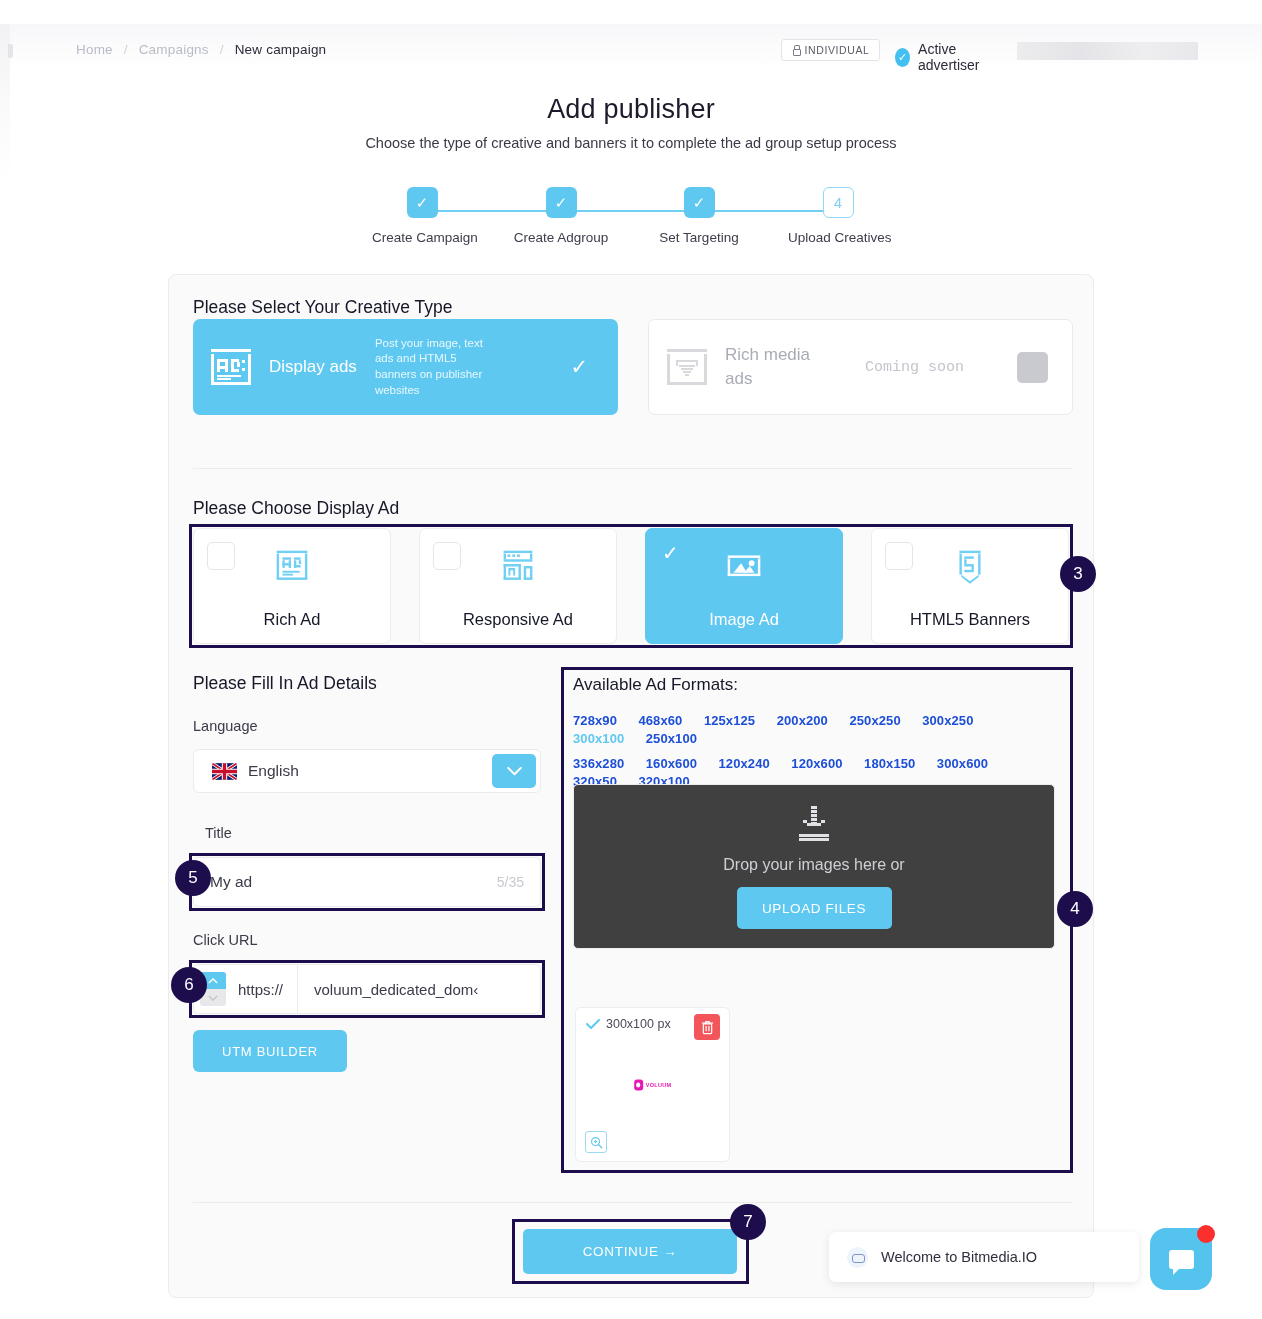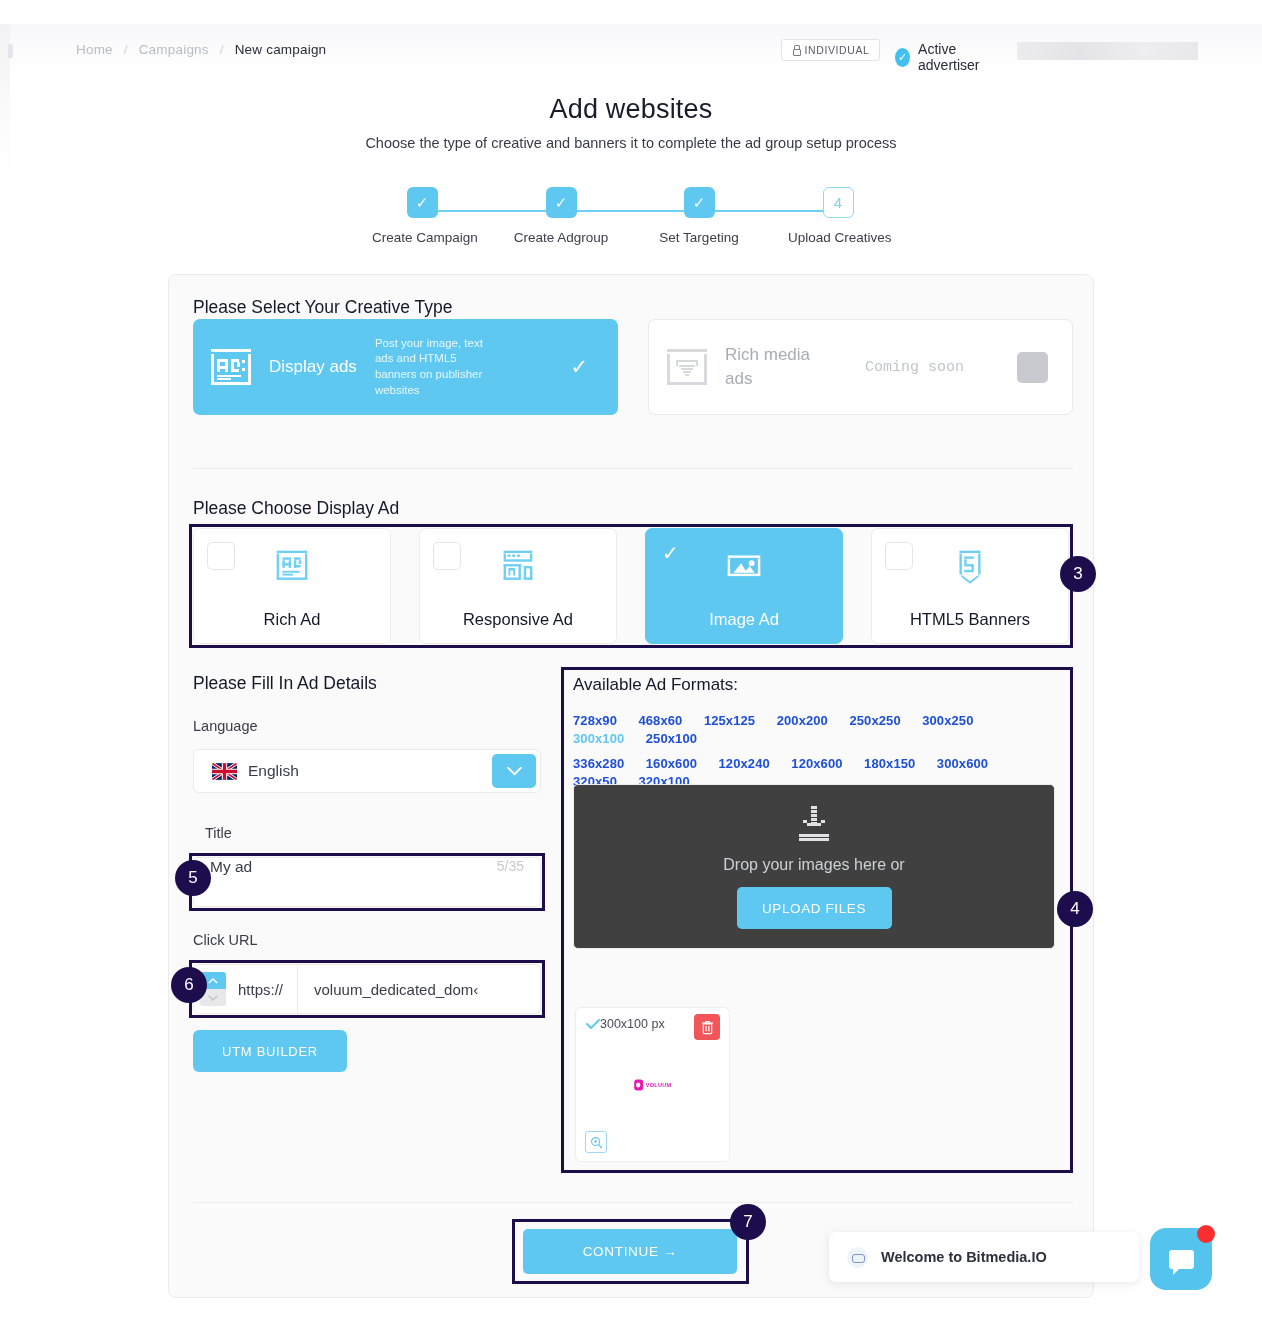--- a/index.html
+++ b/index.html
@@ -153,21 +153,21 @@
   .lang-arrow {
     position: absolute; right: 4px; top: 4px; width: 44px; height: 34px;
     background: #5ec8f0; border-radius: 5px;
     display: flex; align-items: center; justify-content: center; color: #fff; font-size: 15px;
   }
 
   .title-outline { position: absolute; left: 20px; top: 578px; width: 356px; height: 58px; border: 3px solid #1d0d4d; }
   .title-input {
     position: absolute; left: 24px; top: 582px; width: 348px; height: 50px;
     background: #fff; border: 1px solid #ebebed; border-radius: 6px;
-    display: flex; align-items: flex-start; padding: 0 16px;
+    display: flex; align-items: center; padding: 0 16px;
   }
   .title-val { font-size: 15.5px; color: #3b3b49; }
   .title-count { margin-left: auto; font-size: 14px; color: #c9cad0; }
 
   .url-outline { position: absolute; left: 20px; top: 685px; width: 356px; height: 58px; border: 3px solid #1d0d4d; }
   .url-input {
     position: absolute; left: 24px; top: 689px; width: 348px; height: 50px;
     background: #fff; border: 1px solid #ebebed; border-radius: 6px;
     display: flex; align-items: center;
   }
@@ -206,21 +206,21 @@
   .upload-btn {
     margin-top: 13px; width: 155px; height: 42px; background: #5ec8f0;
     border: none; border-radius: 5px; color: #fff; font-size: 13.5px; letter-spacing: .6px;
     cursor: pointer; font-family: "Liberation Sans", sans-serif;
   }
 
   .thumb {
     position: absolute; left: 10px; top: 336px; width: 155px; height: 155px;
     background: #fff; border: 1px solid #ededef; border-radius: 6px;
   }
-  .thumb-head { position: absolute; left: 10px; top: 9px; display: flex; align-items: center; }
+  .thumb-head { position: absolute; left: 10px; top: 9px; display: flex; align-items: center; gap: 6px; }
   .thumb-size { font-size: 12.5px; color: #4b4b58; }
   .trash {
     position: absolute; right: 9px; top: 6px; width: 26px; height: 26px;
     background: #f2555a; border-radius: 4px; display: flex; align-items: center; justify-content: center;
   }
   .creative-prev {
     position: absolute; left: 50%; top: 50%; transform: translate(-50%,-50%);
     display: flex; align-items: center; gap: 3px;
   }
   .vol-mark { width: 9px; height: 11px; background: #e619b4; border-radius: 3px; position: relative; }
@@ -249,21 +249,21 @@
   }
 
   
   .chat-bubble {
     position: absolute; left: 829px; top: 1208px; width: 310px; height: 50px;
     background: #fff; border-radius: 7px; box-shadow: 0 2px 10px rgba(0,0,0,.09);
     display: flex; align-items: center; padding-left: 18px; gap: 13px;
   }
   .bot-ico { width: 21px; height: 21px; border-radius: 50%; background: #eef4fb; position: relative; }
   .bot-ico:after{content:"";position:absolute;left:5px;top:7px;width:11px;height:7px;border:1.3px solid #7f93c9;border-radius:3px;}
-  .chat-txt { font-size: 14.5px; color: #2f2f3d; font-weight: bold; }
+  .chat-txt { font-size: 14.5px; color: #2f2f3d; }
   .chat-fab {
     position: absolute; left: 1150px; top: 1204px; width: 62px; height: 62px;
     background: #54c3ed; border-radius: 16px; display: flex; align-items: center; justify-content: center;
   }
   .chat-dot { position: absolute; right: -3px; top: -3px; width: 18px; height: 18px; background: #fc2f2f; border-radius: 50%; }
   .chat-sq { width: 25px; height: 19px; background: #fff; border-radius: 3px; position: relative; }
   .chat-sq:after{content:"";position:absolute;left:4px;bottom:-6px;border-left:7px solid #fff;border-bottom:7px solid transparent;}
 </style>
 </head>
 <body>
@@ -286,21 +286,21 @@
   <div class="individual-chip">
     <span class="lock-ico"></span>
     <span>INDIVIDUAL</span>
   </div>
   <div class="adv-status">
     <span class="check-badge">✓</span>
     <span>Active advertiser</span>
   </div>
   <div class="adv-blank"></div>
 
-  <div class="page-title">Add websites</div>
+  <div class="page-title">Add publisher</div>
   <div class="page-sub">Choose the type of creative and banners it to complete the ad group setup process</div>
 
   <div class="stepper">
     <div class="step-line" style="left:72px;width:130px;"></div>
     <div class="step-line" style="left:210px;width:130px;"></div>
     <div class="step-line" style="left:348px;width:130px;"></div>
 
     <div class="step" style="left:7px;">
       <div class="step-box">✓</div>
       <div class="step-lbl">Create Campaign</div>

